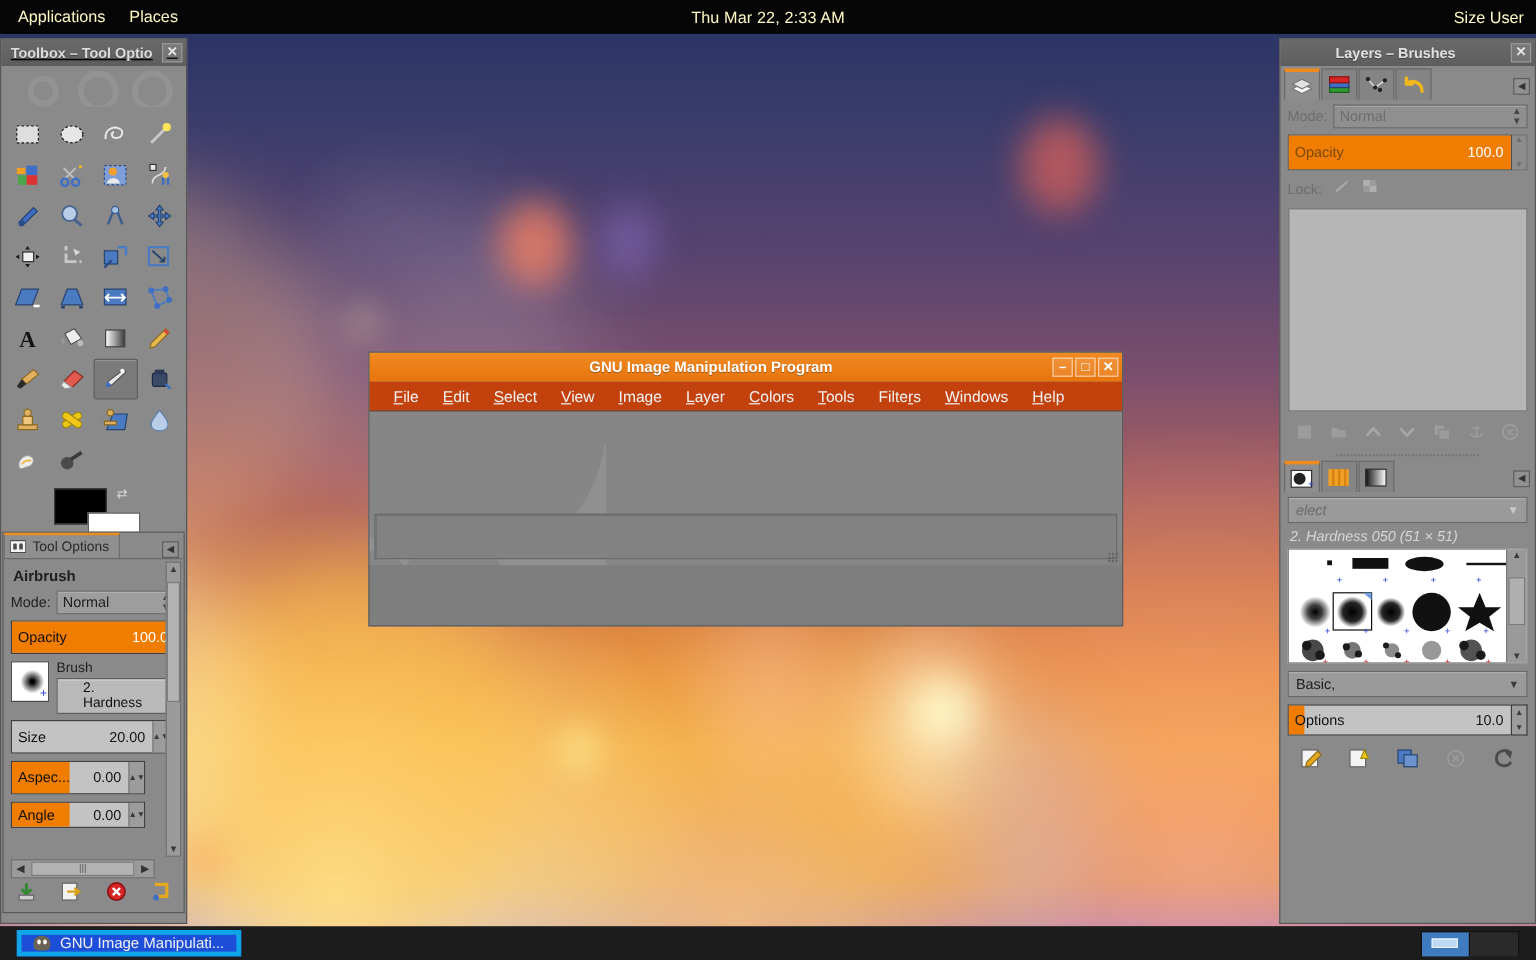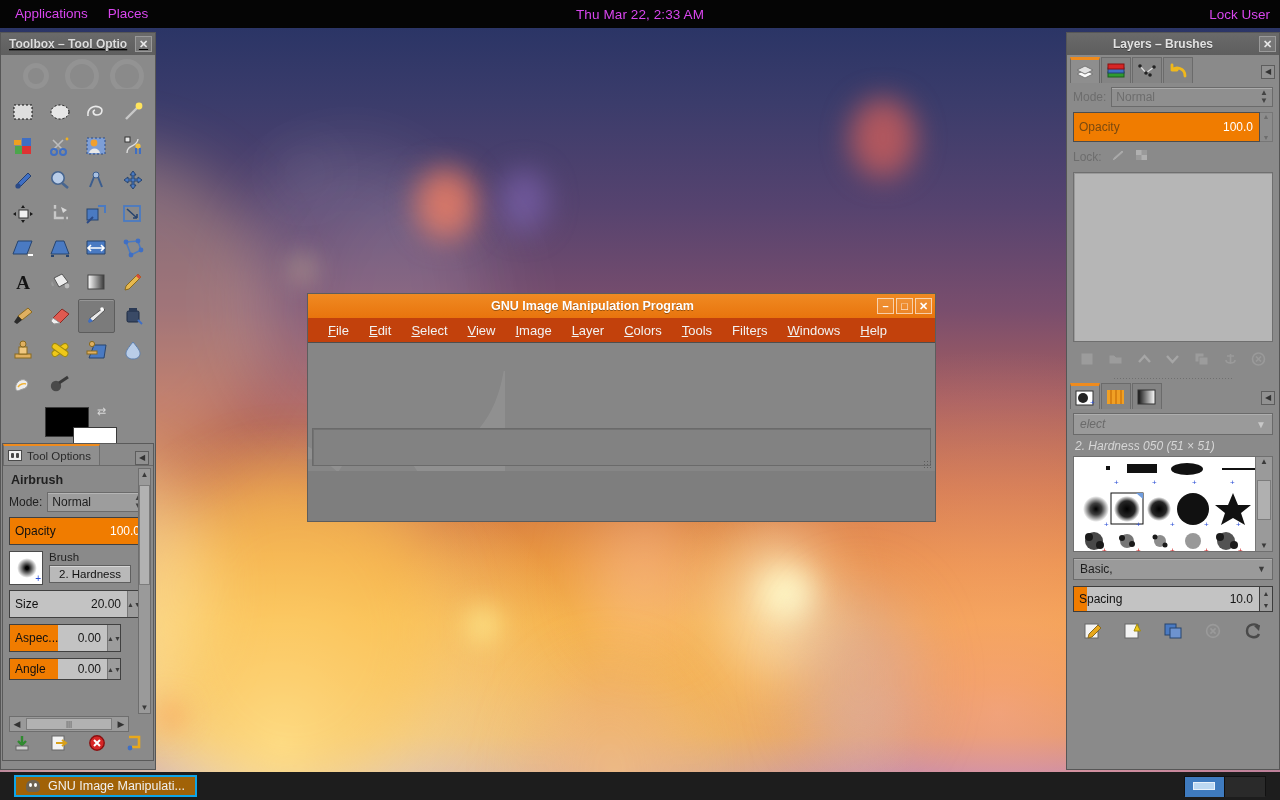--- a/index.html
+++ b/index.html
@@ -19,38 +19,38 @@
       radial-gradient(circle at 78% 92%, rgba(255,180,170,0.55) 0%, rgba(255,160,160,0) 30%),
       linear-gradient(to bottom, #2b3566 0%, #3b3c6b 10%, #56436f 24%, #7a4e6d 38%, #a85f5f 50%, #cf7444 62%, #e68a33 72%, #ef9a2c 80%, #e9902f 88%, #d98a4a 95%, #b4799a 100%);
   }
   .bokeh { position:absolute; border-radius:50%; filter:blur(1px); }
   .bokeh.soft { filter:blur(14px); }
   .bokeh.vsoft { filter:blur(30px); }
 
   
   #toppanel {
     position:absolute; left:0; top:0; width:1280px; height:28px;
-    background:#050505; color:#d946ef;
+    background:#050505; color:#fef9c3;
     display:flex; align-items:center;
     font-size:13.5px;
   }
   #toppanel .menu { padding:0 10px; cursor:default; line-height:28px; }
   #toppanel .menu:first-child { margin-left:5px; }
   #clock { position:absolute; left:0; right:0; text-align:center; font-size:13.5px; letter-spacing:0.1px;}
   #user { position:absolute; right:10px; font-size:13.5px; }
 
   
   #botpanel {
     position:absolute; left:0; bottom:0; width:1280px; height:28px;
     background:#1d1d1d; display:flex; align-items:center;
   }
   #tasklist { display:flex; align-items:center; margin-left:14px; }
   .taskbtn {
     display:flex; align-items:center; gap:8px;
-    background:#a16207; border:2px solid #0ea5e9;
+    background:#1d4ed8; border:4px solid #0ea5e9;
     height:22px; padding:0 10px; color:#f0f0f0; font-size:12.5px;
     max-width:230px; white-space:nowrap; overflow:hidden;
   }
   .taskicon { width:14px; height:12px; position:relative; flex:none; }
   .taskicon .head {
     position:absolute; inset:0; background:#6d6353; border-radius:6px 6px 4px 4px;
   }
   .taskicon .eye { position:absolute; top:3px; width:3px; height:4px; background:#fff; border-radius:50%; }
   .taskicon .eye.l{left:3px;} .taskicon .eye.r{left:8px;}
   #pager {
@@ -150,21 +150,21 @@
   .slider.dark .vl { color:#151515; }
   .stepper { width:13px; align-self:stretch; background:#9c9c9c; border-left:1px solid #777;
              display:flex; flex-direction:column; justify-content:space-around; align-items:center;
              font-size:7px; color:#3a3a3a; position:relative; }
   .brushrow { display:flex; align-items:flex-start; gap:6px; margin-bottom:5px;}
   .brushprev { width:34px; height:34px; background:#fff; border:1px solid #4b4b4b; position:relative;}
   .brushprev .blob { position:absolute; left:7px; top:6px; width:20px; height:20px; border-radius:50%;
                      background:radial-gradient(circle,#000 10%, rgba(0,0,0,0) 70%); }
   .brushprev .plus { position:absolute; right:1px; bottom:0px; color:#2b4fd6; font-size:10px; }
   .brushname { font-size:11.5px; color:#1f1f1f; margin-bottom:2px;}
-  .brushbtn { background:#b9b9b9; border:1px solid #5f5f5f; padding:2px 9px; font-size:11.5px; color:#111;
+  .brushbtn { background:#b9b9b9; border:1px solid #5f5f5f; padding:2px 21px; font-size:11.5px; color:#111;
               box-shadow:inset 0 1px 0 rgba(255,255,255,.4); }
   .vscroll { position:absolute; right:2px; top:24px; width:13px; bottom:46px; background:#9a9a9a; border:1px solid #6e6e6e;}
   .vscroll .thumb{position:absolute; left:0; right:0; top:16px; height:100px; background:#b2b2b2; border:1px solid #7c7c7c;}
   .vscroll .ar {position:absolute; left:0; right:0; text-align:center; font-size:8px; color:#3a3a3a;}
   .hscroll { position:absolute; left:6px; right:24px; bottom:28px; height:16px; background:#9a9a9a; border:1px solid #6e6e6e;
              display:flex; align-items:center; }
   .hscroll .thumb{ margin:0 auto; width:86px; height:12px; background:#b2b2b2; border:1px solid #7c7c7c; text-align:center; font-size:8px; color:#555;}
   .hscroll .ar{ width:14px; text-align:center; font-size:9px; color:#333;}
   .dockbtns { position:absolute; left:0; right:0; bottom:2px; height:26px;
               display:flex; align-items:center; justify-content:space-around; }
@@ -240,21 +240,21 @@
     <div class="bokeh vsoft" style="left:800px; top:560px; width:120px; height:180px; background:rgba(200,190,220,.35);"></div>
     <div class="bokeh vsoft" style="left:530px; top:640px; width:160px; height:220px; background:rgba(230,160,150,.30);"></div>
     <div class="bokeh soft" style="left:160px; top:675px; width:22px; height:26px; background:rgba(255,150,70,.8);"></div>
     <div class="bokeh vsoft" style="left:320px; top:150px; width:200px; height:240px; background:rgba(255,255,255,.06);"></div>
   </div>
 
   <div id="toppanel">
     <div class="menu">Applications</div>
     <div class="menu">Places</div>
     <div id="clock">Thu Mar 22,  2:33 AM</div>
-    <div id="user">Lock User</div>
+    <div id="user">Size User</div>
   </div>
 
   <div id="toolbox" class="gwin">
     <div class="titlebar">
       <div class="ttl">Toolbox – Tool Optio</div>
       <div class="tbtns">
         <div class="tbtn">✕</div>
       </div>
     </div>
 
@@ -850,21 +850,21 @@
     </div>
 
     <div class="selcombo">
       <span>Basic,</span>
       <span class="chev">▼</span>
     </div>
 
     <div style="display:flex; margin:0 6px;">
       <div class="slider dark" style="flex:1; height:26px; border-color:#3d3d3d;">
         <div class="fill" style="width:7%"></div>
-        <span class="nm">Spacing</span>
+        <span class="nm">Options</span>
         <span class="vl">10.0</span>
       </div>
       <div style="width:13px; background:#9c9c9c; border:1px solid #3d3d3d; border-left:none; display:flex; flex-direction:column; justify-content:space-around; align-items:center; font-size:7px; color:#3a3a3a;">
           <span>▲</span>
           <span>▼</span>
         </div>
     </div>
 
     <div class="iconbar" style="margin-top:8px;">
       <span>

